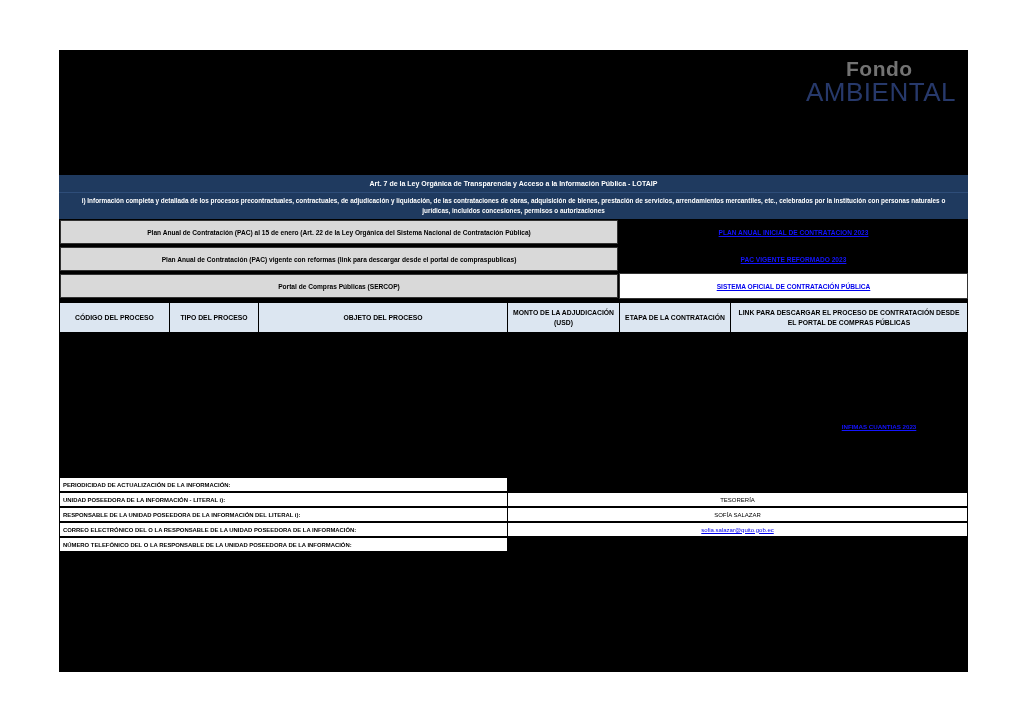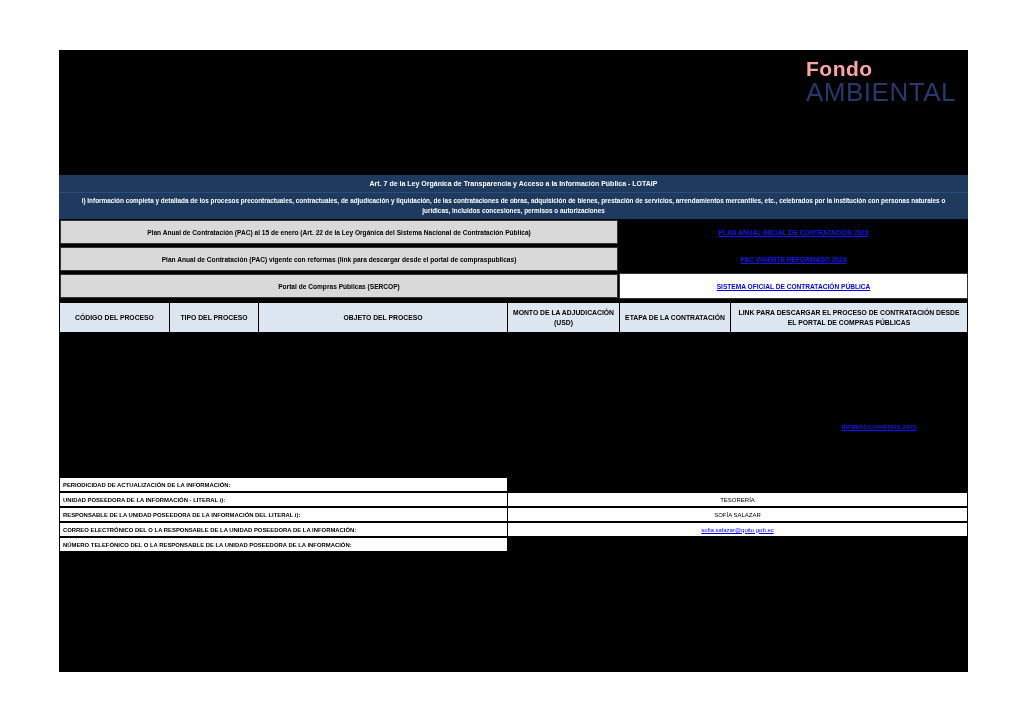--- a/index.html
+++ b/index.html
@@ -3,21 +3,21 @@
 <meta charset="utf-8">
 <style>
   * { box-sizing: border-box; margin: 0; padding: 0; }
   html, body { width: 1024px; height: 724px; background: #ffffff; overflow: hidden;
                font-family: "Liberation Sans", sans-serif; }
   #sheet { position: absolute; left: 59px; top: 50px; width: 909px; height: 622px;
            background: #000000; }
 
   
   .logo { position: absolute; left: 747px; top: 8px; text-align: left; }
-  .logo .l1 { color: #fca5a5; font-weight: bold; font-size: 21px; line-height: 21px; letter-spacing: 0.5px; }
+  .logo .l1 { color: #737373; font-weight: bold; font-size: 21px; line-height: 21px; letter-spacing: 0.5px; margin-left: 40px; }
   .logo .l2 { color: #27396b; font-weight: normal; font-size: 26px; line-height: 26px; letter-spacing: 0.5px; }
 
   
   .band { position: absolute; left: 0; width: 909px; background: #1f3a5f; color: #ffffff;
           display: flex; align-items: center; justify-content: center; text-align: center; }
   #band-title { top: 125px; height: 18px; font-size: 7px; font-weight: bold; border-bottom: 1px solid #2e4d79; }
   #band-desc  { top: 143px; height: 26px; font-size: 6.4px; font-weight: bold; padding: 0 14px; line-height: 1.5; }
 
   
   .pacrow { position: absolute; left: 0; width: 909px; height: 26px; }

